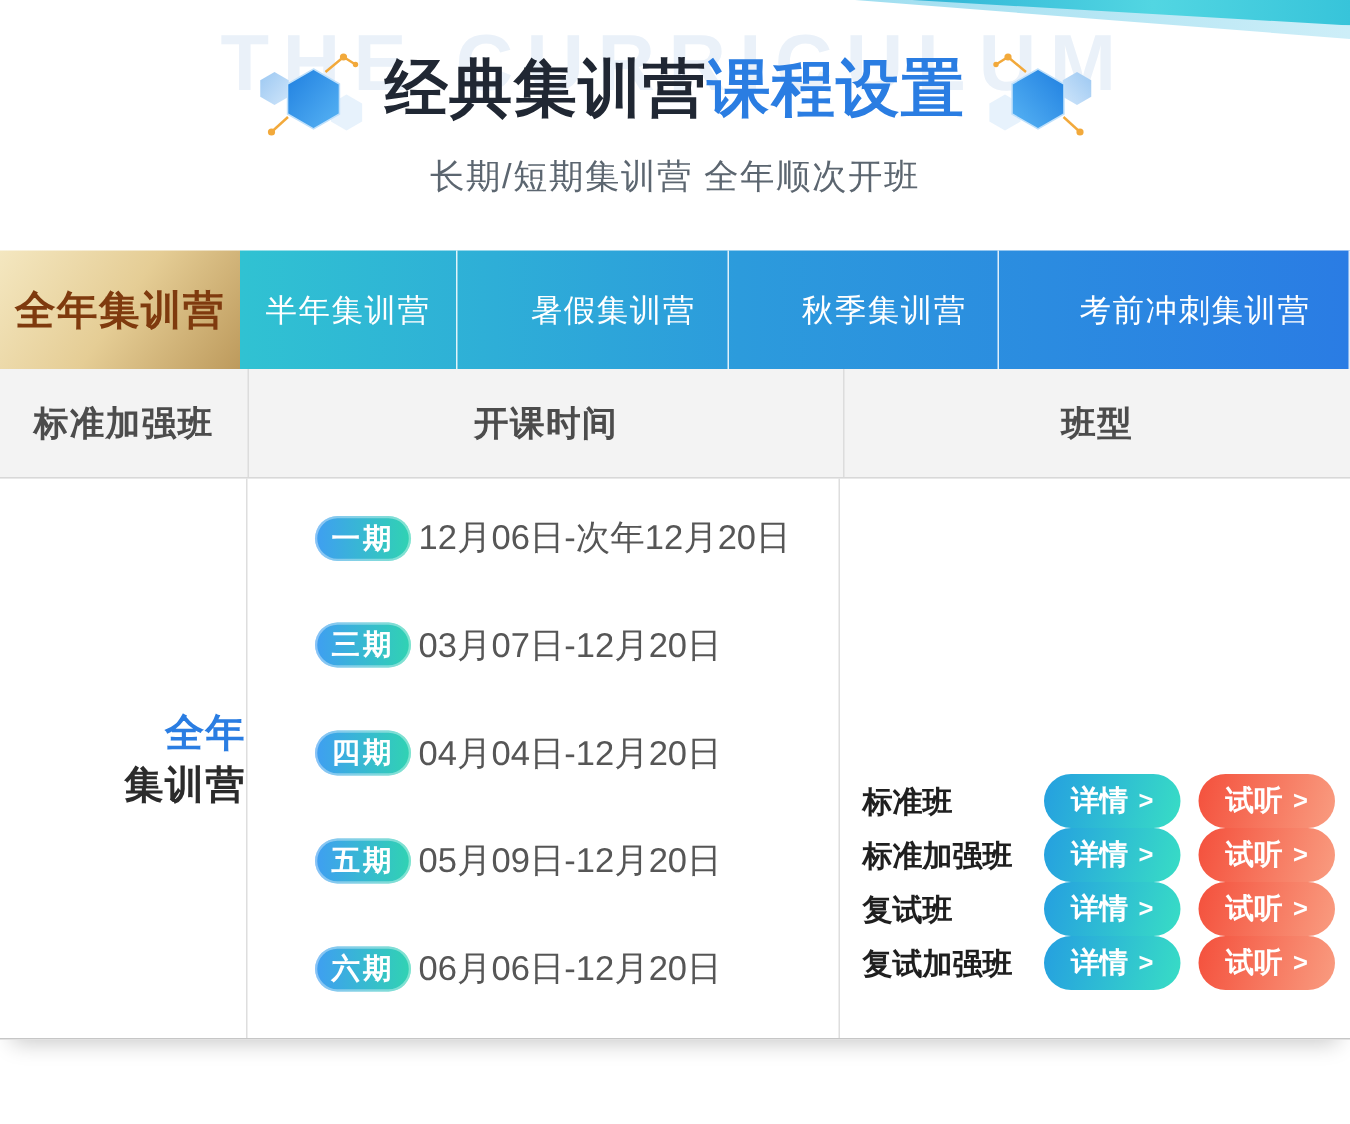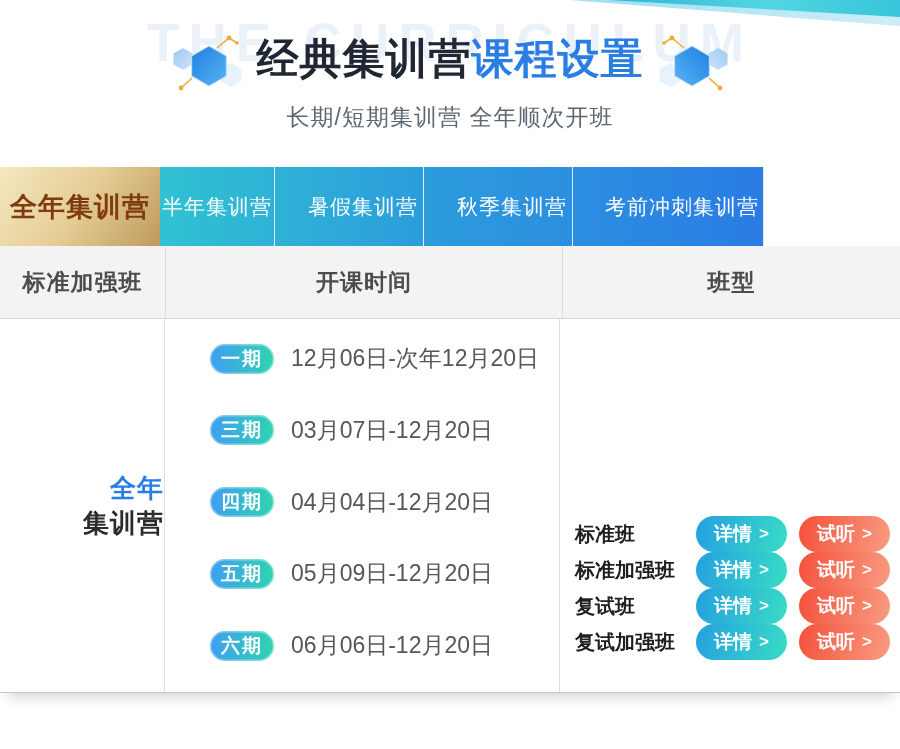--- a/index.html
+++ b/index.html
@@ -23,21 +23,21 @@
     align-items:flex-start; justify-content:center; gap:12px; }
   .title { font-size:42px; font-weight:800; letter-spacing:1px; line-height:1.25; }
   .t-dark { color:#202733; }
   .t-blue { color:#2a7de2; }
   .deco { display:inline-block; width:74px; height:64px; }
   .deco.flip { transform:scaleX(-1); }
   .subtitle { position:relative; text-align:center; font-size:23px; color:#5c6670;
     margin-top:5px; letter-spacing:1px; }
 
   
-  .tabs { display:flex; height:79px; width:764px; }
+  .tabs { display:flex; height:79px; width:900px; }
   .tab { display:flex; align-items:center; justify-content:center; cursor:pointer; }
   .tab-active { width:160px; flex:none; font-size:27px; font-weight:800; color:#7f3a0e;
     background:linear-gradient(125deg,#f4e7c0 0%,#e5cd95 50%,#bd9a5c 100%);
     letter-spacing:1px; }
   .tabs-rest { flex:1; display:flex;
     background:linear-gradient(90deg,#30c2d2 0%,#2c9bdc 45%,#2a7ce4 100%); }
   .tabs-rest .tab { color:#fff; font-size:21px; letter-spacing:1px;text-align:right; }
   .tabs-rest .tab + .tab { border-left:1px solid rgba(255,255,255,.85);padding-left:28px; }
   .tabs-rest .tab:last-child { border-right:1px solid rgba(255,255,255,.85); }
 
@@ -52,21 +52,21 @@
   .th-2 { width:398px; border-left:1px solid #dcdcdc; border-right:1px solid #dcdcdc; }
   .th-3 { flex:1; }
   .tbody { display:flex; height:373px; }
   .td-product { width:165px; display:flex; flex-direction:column;
     align-items:flex-end; justify-content:center; gap:0; }
   .product-line1 { font-size:26px; font-weight:800; color:#2a7de2; letter-spacing:1px; }
   .product-line2 { font-size:26px; font-weight:800; color:#2b2b2b; letter-spacing:1px; }
   .td-schedule { width:398px; border-left:1px solid #dedede; border-right:1px solid #dedede;
     display:flex; flex-direction:column; justify-content:space-between;
     padding:24px 0 31px 45px; }
-  .session { display:flex; align-items:center; gap:17px; }
+  .session { display:flex; align-items:center; gap:5px; }
   .badge { width:64px; height:30px; border-radius:16px; flex:none;
     background:linear-gradient(90deg,#3f9ef2,#30d3b2);
     box-shadow:inset 0 0 0 1.5px rgba(255,255,255,.38);
     color:#fff; font-size:19px; font-weight:bold; letter-spacing:2px;
     display:flex; align-items:center; justify-content:center; }
   .dates { font-size:23px; color:#565656; }
   .td-classes { flex:1; display:flex; flex-direction:column;
     justify-content:flex-end; padding:45px 10px 32px 15px; }
   .class-row { display:flex; align-items:center; }
   .class-name { width:108px; flex:none; font-size:20px; font-weight:bold;

